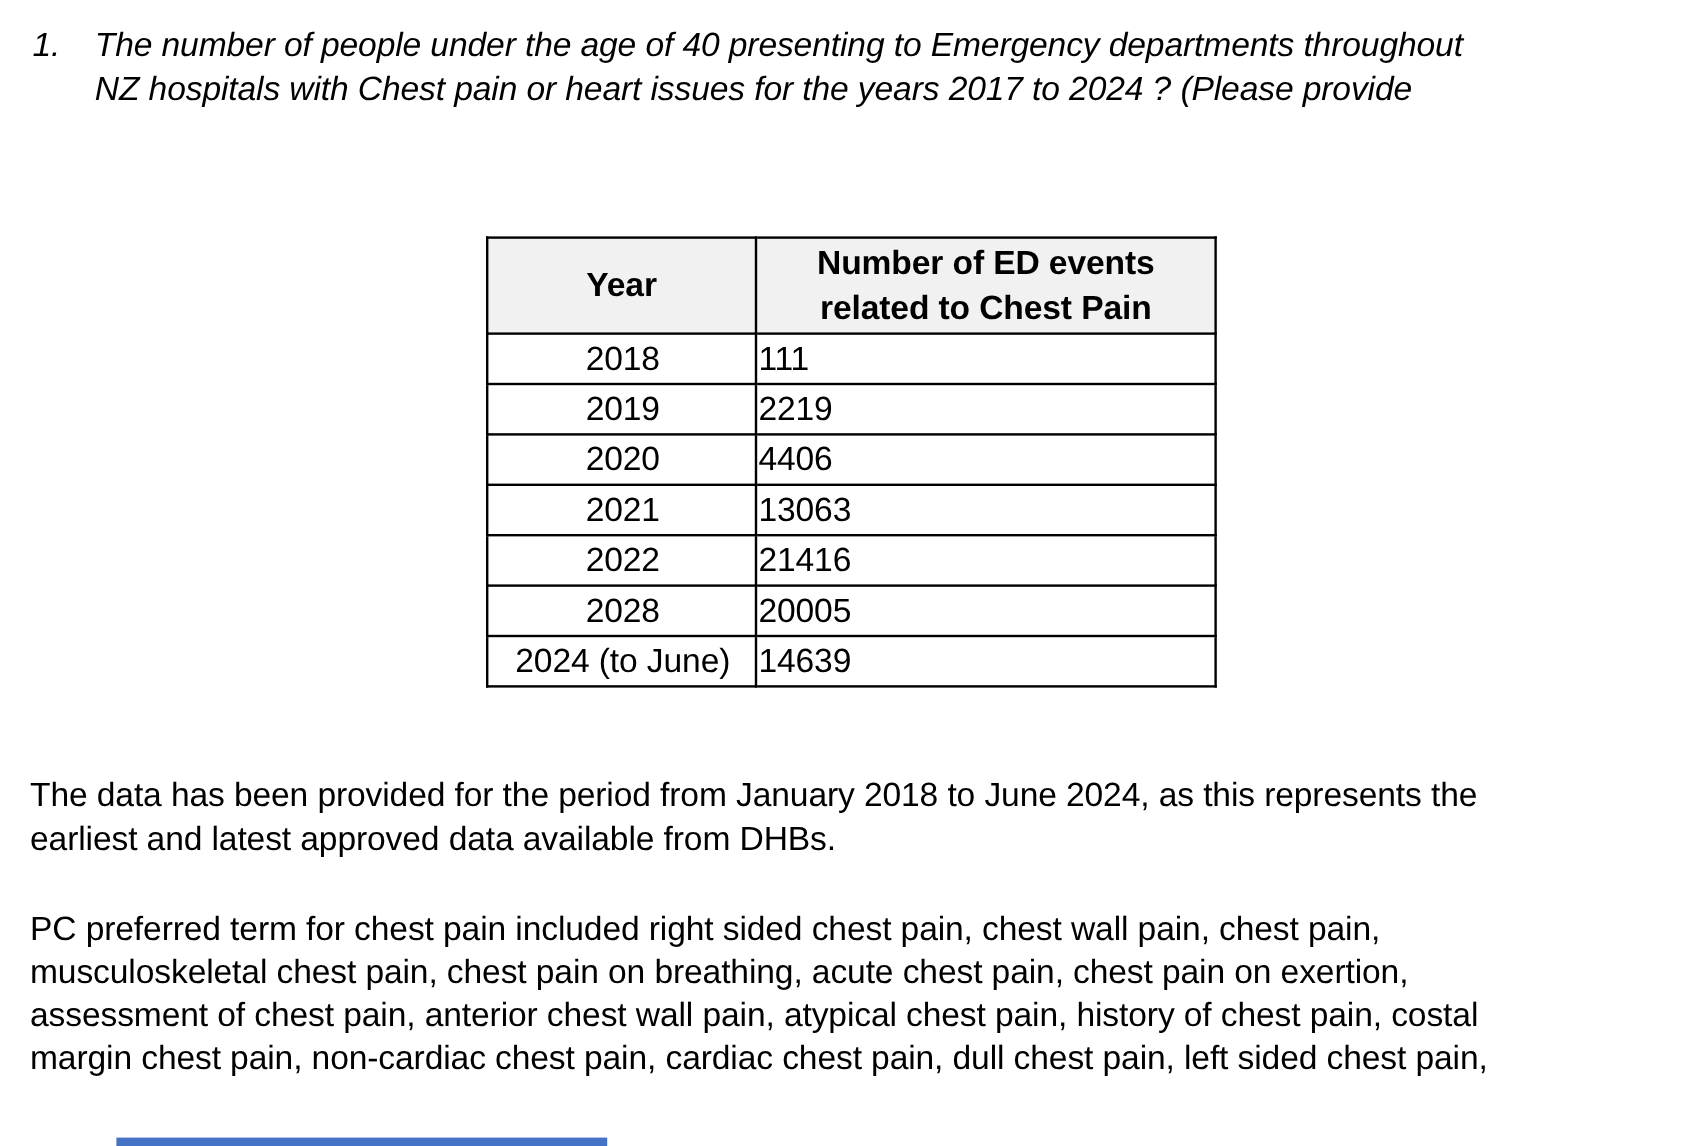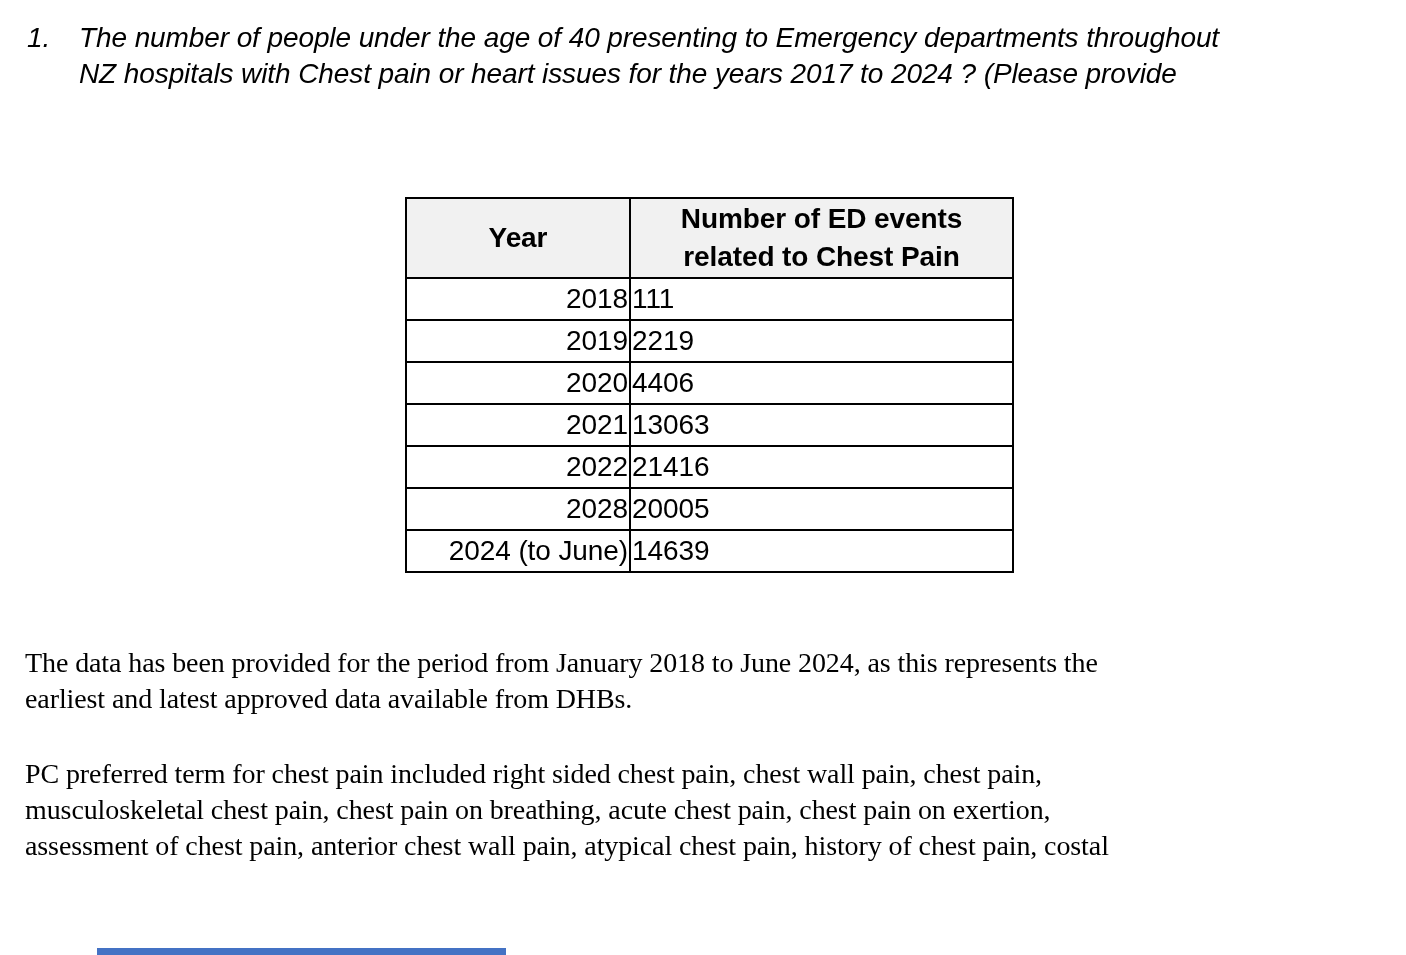--- a/index.html
+++ b/index.html
@@ -45,31 +45,31 @@
     background: #f1f1f1;
     font-weight: bold;
     text-align: center;
     vertical-align: middle;
     height: 76px;
     line-height: 38px;
   }
   .col-year   { width: 220px; }
   .col-events { width: 379px; margin-left: 16px; }
   .data-table td { height: 38px; vertical-align: middle; }
-  .year-cell   { text-align: right;  padding-left: 3px; }
+  .year-cell   { text-align: center;  padding-left: 3px; }
   .events-cell { padding-right: 8px; }
 
   
   .para {
     position: absolute;
     left: 25px;
     font-size: 28px;
     line-height: 36px;
   }
-  .para .line { white-space: nowrap; font-family: Liberation Serif, serif; }
+  .para .line { white-space: nowrap; }
   .para1 { top: 645px; }
   .para2 { top: 756px; }
 
   
   .blue-bar {
     position: absolute;
     left: 97px;
     top: 948px;
     width: 409px;
     height: 7px;
@@ -133,17 +133,18 @@
 
   <div class="para para1">
     <div class="line">The data has been provided for the period from January 2018 to June 2024, as this represents the</div>
     <div class="line">earliest and latest approved data available from DHBs.</div>
   </div>
 
   <div class="para para2">
     <div class="line">PC preferred term for chest pain included right sided chest pain, chest wall pain, chest pain,</div>
     <div class="line">musculoskeletal chest pain, chest pain on breathing, acute chest pain, chest pain on exertion,</div>
     <div class="line">assessment of chest pain, anterior chest wall pain, atypical chest pain, history of chest pain, costal</div>
+    <div class="line">margin chest pain, non-cardiac chest pain, cardiac chest pain, dull chest pain, left sided chest pain,</div>
   </div>
 
   <div class="blue-bar"></div>
 
 </div>
 
 </body></html>

